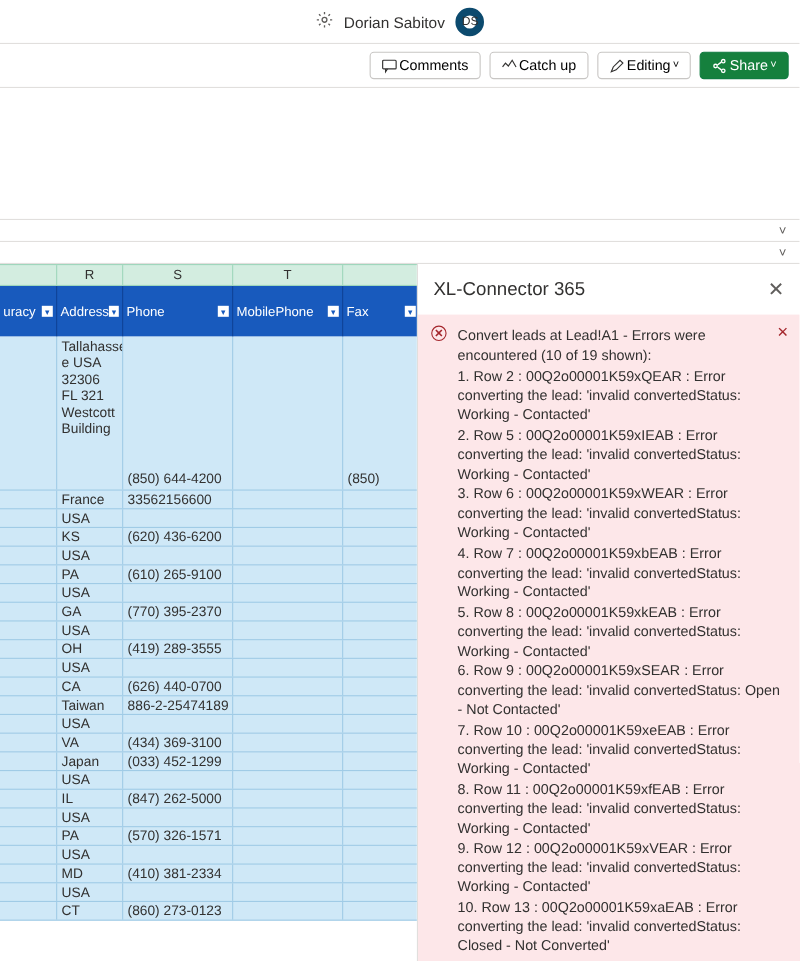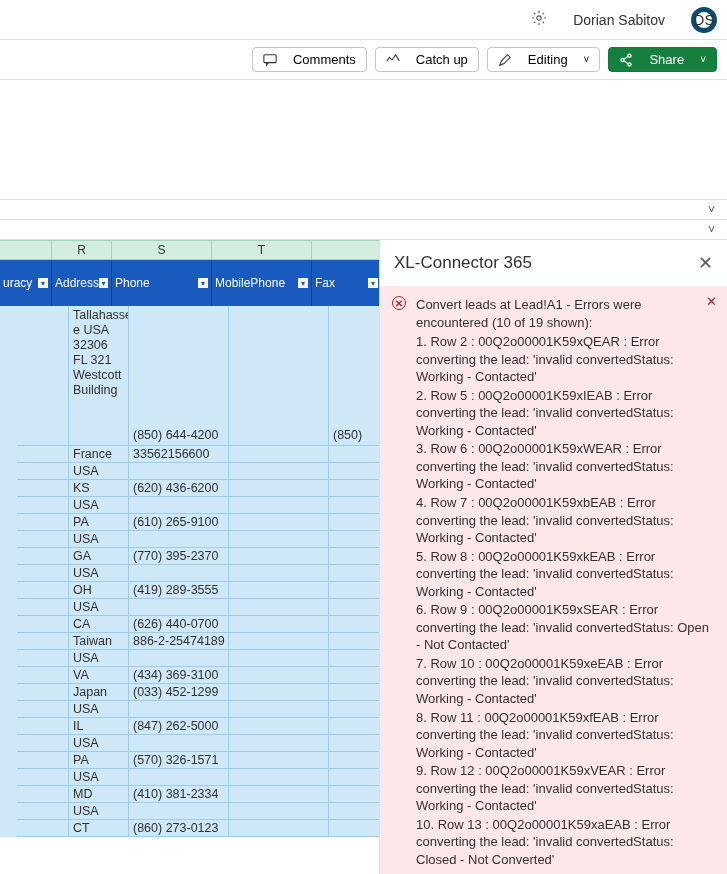--- a/index.html
+++ b/index.html
@@ -8,43 +8,43 @@
   font-size: 13px;
   color: #323130;
   width: 727px;
   height: 874px;
   overflow: hidden;
   background: #fff;
 }
 .topbar {
   height: 40px;
   display: flex;
-  justify-content: flex-end;
+  justify-content: center;
   align-items: center;
-  gap: 26px;
+  gap: 10px;
   padding: 12px 10px;
   border-bottom: 1px solid #e1dfdd;
 }
 .topbar .gear svg { width:16px; height:16px; }
 .topbar .username { font-size: 14px; }
 .topbar .avatar {
-  width: 26px; height: 26px; border: 5px solid #0c4a6e; border-radius: 50%;
-  display: flex; align-items: center; justify-content: center; font-size: 15px;
+  width: 26px; height: 26px; border: 7px solid #0c4a6e; border-radius: 50%;
+  display: flex; align-items: center; justify-content: center; font-size: 11px;
 }
 .toolbar {
   height: 40px;
   display: flex;
   justify-content: flex-end;
   align-items: center;
   gap: 8px;
   padding: 0 10px;
   border-bottom: 1px solid #e1dfdd;
 }
 .tbtn {
-  display: flex; align-items: center; gap: 16px;
+  display: flex; align-items: center; gap: 2px;
   border: 1px solid #c8c6c4; background: #fff;
   padding: 4px 10px; border-radius: 4px; font-size: 13px; cursor: pointer;
 }
 .tbtn.share {
   background: #15803d; color: #fff; border-color: #107c41;
 }
 .tbtn svg { width: 14px; height: 14px; }
 .tbtn .chev { font-size: 10px; }
 .formula-area { height: 120px; background:#fff; border-bottom:1px solid #e1dfdd; }
 .chevron-row1, .chevron-row2 {
@@ -73,21 +73,21 @@
   grid-template-columns: 52px 60px 100px 100px 70px;
   background: #185abd;
   color: #fff; font-size: 12px;
 }
 .filterheads div {
   display:flex; justify-content:space-between; align-items:center;
   padding: 16px 3px; border-right: 1px solid #0f4296;
 }
 .filterheads .drop { width:10px; height:10px; background:#fff; color:#185abd; font-size:8px;
   display:flex; align-items:center; justify-content:center; }
-.rows { background: #cfe8f7; padding-left: 17px; }
+.rows { background: #cfe8f7; }
 .row {
   display: grid;
   grid-template-columns: 52px 60px 100px 100px 70px;
   border-bottom: 1px solid #a0cbe6;
 }
 .row > div {
   padding: 1px 4px; font-size: 12.5px; border-right: 1px solid #a0cbe6;
   white-space: nowrap; overflow: hidden;
 }
 .toprow > div { white-space: normal; line-height: 1.2; padding: 2px 4px; }

